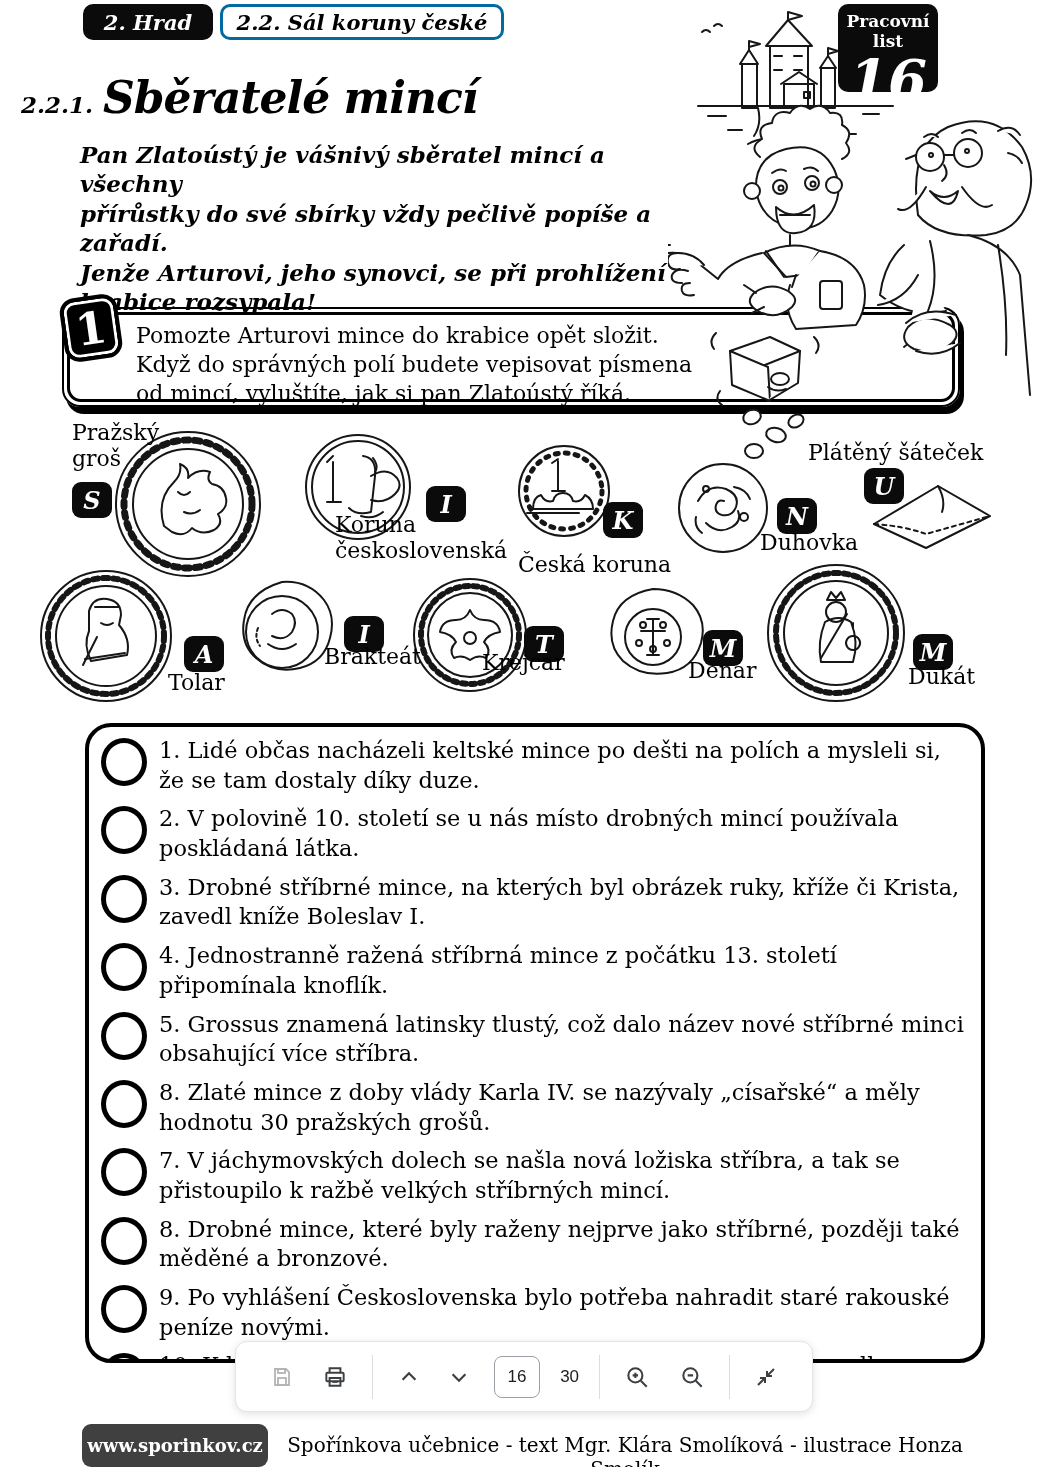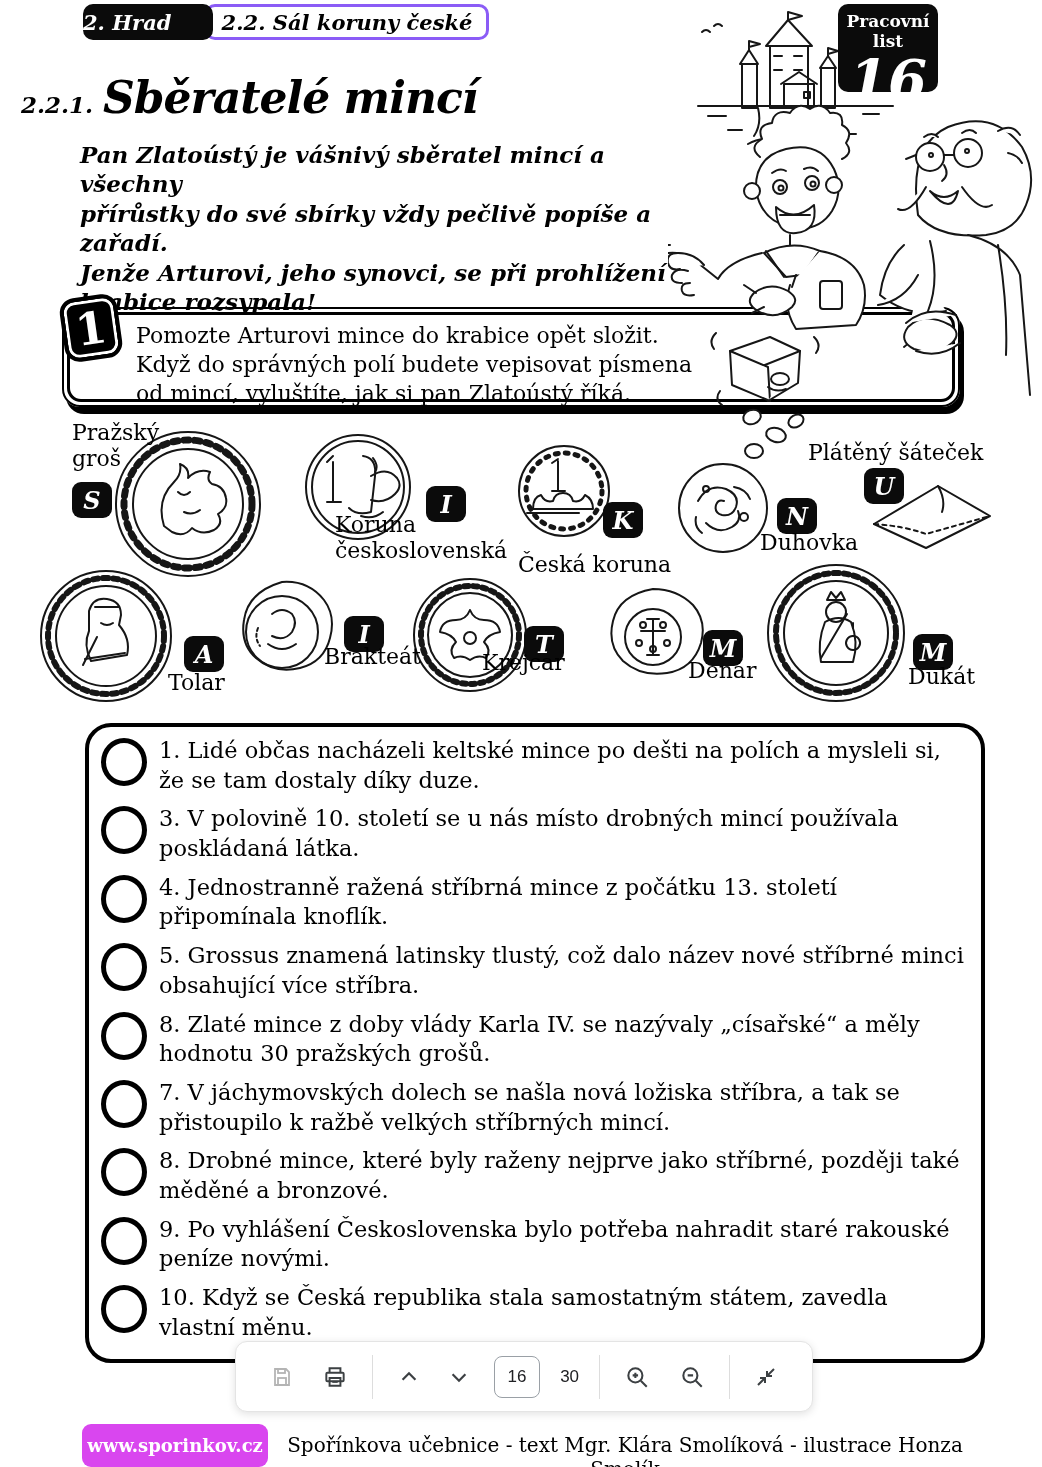--- a/index.html
+++ b/index.html
@@ -1,24 +1,24 @@
 <!DOCTYPE html>
 <html><head>
 <meta charset="utf-8">
 <style>
   html,body{margin:0;padding:0;background:#fff;}
   .page{position:relative;width:1042px;height:1467px;background:#fff;overflow:hidden;
         font-family:"DejaVu Serif",serif;color:#000;}
   svg{display:block;}
   
   .tab-black{position:absolute;left:83px;top:4px;width:130px;height:36px;background:#0b0b0b;
-    border-radius:10px;color:#fff;display:flex;align-items:center;justify-content:flex-start;
+    border-radius:10px;color:#fff;display:flex;align-items:center;justify-content:center;
     font:bold italic 21px "DejaVu Serif",serif;z-index:6;}
-  .tab-white{position:absolute;left:205px;top:4px;width:284px;height:36px;background:#fff;
-    border:3px solid #8b5cf6;border-radius:10px;display:flex;align-items:center;justify-content:center;
+  .tab-white{position:absolute;left:220px;top:4px;width:284px;height:36px;background:#fff;
+    border:3px solid #0369a1;border-radius:10px;display:flex;align-items:center;justify-content:center;
     font:bold italic 21px "DejaVu Serif",serif;box-sizing:border-box;z-index:5;}
   
   .ws-badge{position:absolute;left:838px;top:4px;width:100px;height:88px;background:#0b0b0b;
     border-radius:10px;color:#fff;text-align:center;z-index:7;}
   .ws-badge .lbl{font:bold 17px "DejaVu Serif",serif;margin-top:7px;}
   .ws-badge .num{font:bold italic 56px/1 "DejaVu Serif",serif;margin-top:1px;}
   
   .title-row{position:absolute;left:21px;top:72px;display:flex;align-items:baseline;z-index:4;}
   .title-num{font:bold italic 23px "DejaVu Serif",serif;margin-right:10px;}
   .title-main{font:bold italic 44px "DejaVu Serif",serif;letter-spacing:-1px;}
@@ -55,21 +55,21 @@
   .toolbar{position:absolute;left:235px;top:1341px;width:578px;height:71px;background:#fff;
     border:1px solid #e4e4e4;border-radius:12px;box-shadow:0 2px 8px rgba(0,0,0,.12);
     display:flex;align-items:center;justify-content:space-between;padding:0 30px;
     box-sizing:border-box;z-index:50;font-family:"Liberation Sans",sans-serif;}
   .tbtn{background:none;border:none;padding:4px;cursor:pointer;display:flex;align-items:center;}
   .tsep{width:1px;height:44px;background:#ddd;}
   .page-input{width:46px;height:42px;border:1px solid #9aa0a6;border-radius:8px;text-align:center;
     font:17px "Liberation Sans",sans-serif;color:#202124;box-sizing:border-box;}
   .page-total{font:17px "Liberation Sans",sans-serif;color:#202124;}
   
-  .footer-site{position:absolute;left:82px;top:1424px;width:186px;height:43px;background:#d946ef;
+  .footer-site{position:absolute;left:82px;top:1424px;width:186px;height:43px;background:#404040;
     border-radius:9px;color:#fff;display:flex;align-items:center;justify-content:center;
     font:bold 18px "DejaVu Serif",serif;z-index:3;}
   .footer-credits{position:absolute;left:268px;right:60px;top:1433px;text-align:center;
     font:20px "DejaVu Serif",serif;z-index:3;}
   .illu{position:absolute;z-index:5;}
   .ink{stroke:#161616;fill:none;stroke-width:2;stroke-linecap:round;stroke-linejoin:round;}
   .ink-w{stroke:#161616;fill:#fff;stroke-width:2;stroke-linecap:round;stroke-linejoin:round;}
 </style>
 </head>
 <body>
@@ -314,21 +314,25 @@
   <div class="badge-letter" style="left:913px;top:634px;">M</div>
   <div class="coin-label" style="left:908px;top:664px;width:86px;">Dukát</div>
 
   <div class="qbox">
     <div class="qitem">
         <div class="qcircle"></div>
         <div class="qtext">1. Lidé občas nacházeli keltské mince po dešti na polích a mysleli si, že se tam dostaly díky duze.</div>
       </div>
     <div class="qitem">
         <div class="qcircle"></div>
-        <div class="qtext">3. V polovině 10. století se u nás místo drobných mincí používala poskládaná látka.</div>
+        <div class="qtext">2. V polovině 10. století se u nás místo drobných mincí používala poskládaná látka.</div>
+      </div>
+    <div class="qitem">
+        <div class="qcircle"></div>
+        <div class="qtext">3. Drobné stříbrné mince, na kterých byl obrázek ruky, kříže či Krista, zavedl kníže Boleslav I.</div>
       </div>
     <div class="qitem">
         <div class="qcircle"></div>
         <div class="qtext">4. Jednostranně ražená stříbrná mince z počátku 13. století připomínala knoflík.</div>
       </div>
     <div class="qitem">
         <div class="qcircle"></div>
         <div class="qtext">5. Grossus znamená latinsky tlustý, což dalo název nové stříbrné minci obsahující více stříbra.</div>
       </div>
     <div class="qitem">

